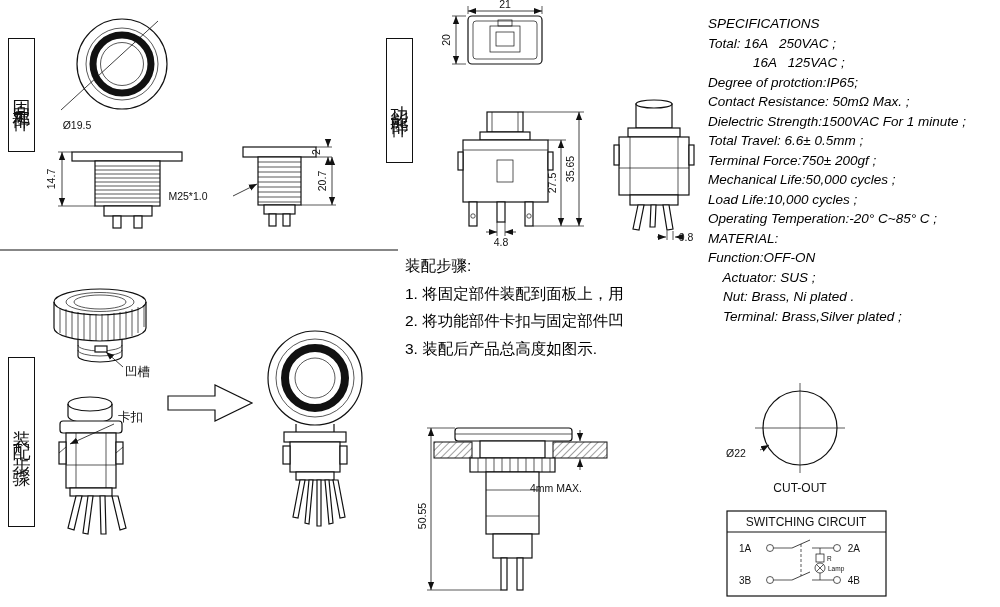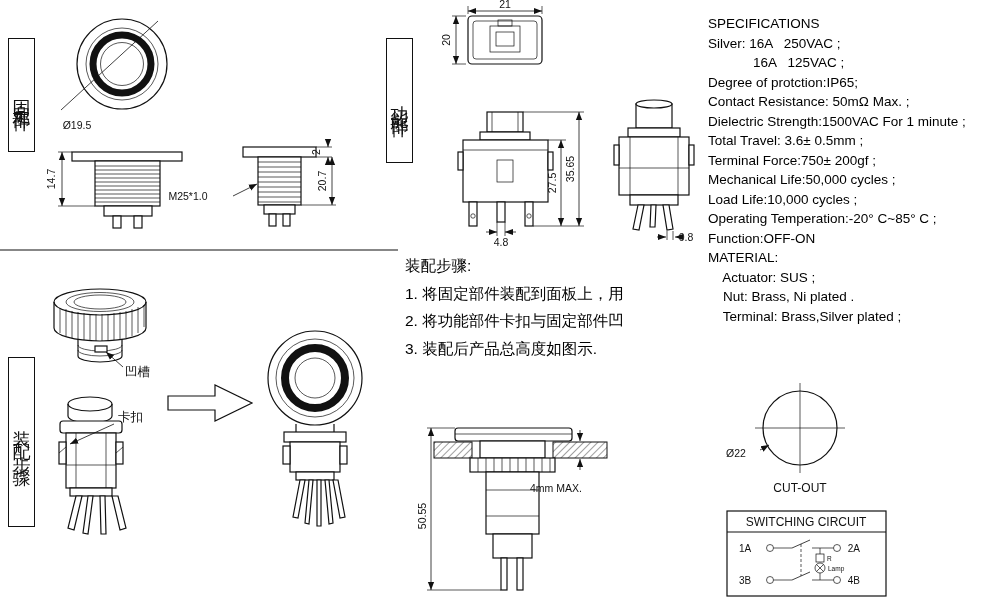--- a/index.html
+++ b/index.html
@@ -15,21 +15,21 @@
   text { fill:#111; font-family:"Liberation Sans", sans-serif; }
   .dimtxt  { font-size:10.5px; text-anchor:middle; }
   .lbltxt  { font-size:12px; text-anchor:middle; }
   .termtxt { font-size:10px; }
   .tinytxt { font-size:6.5px; }
   .cjk     { font-size:12.5px; }
   .vbox { position:absolute; width:27px; border:1px solid #111; display:flex; align-items:center; justify-content:center; background:#fff; }
   .vbox span { writing-mode:vertical-rl; text-orientation:upright; font-size:18px; letter-spacing:5px; color:#111; }
   .vbox-tall span { letter-spacing:13px; }
   .specs { position:absolute; left:708px; top:14px; font-size:13.5px; line-height:19.5px; color:#000; }
-  .spec-line { white-space:pre; }
+  .spec-line { white-space:pre;font-style:italic; }
   .steps { position:absolute; left:405px; top:252px; font-size:15.5px; line-height:27.5px; color:#000; }
   .step-line { white-space:pre; }
 </style>
 </head>
 <body>
 
 <div class="canvas">
 
   <svg class="art" width="1000" height="607" viewBox="0 0 1000 607">
     <defs>
@@ -265,32 +265,32 @@
   </div>
   <div class="vbox" style="left:386px; top:38px; height:125px;">
     <span>功能部件</span>
   </div>
   <div class="vbox vbox-tall" style="left:8px; top:357px; height:170px;">
     <span>装配步骤</span>
   </div>
 
   <div class="specs">
     <div class="spec-line">SPECIFICATIONS</div>
-    <div class="spec-line">Silver: 16A   250VAC ;</div>
+    <div class="spec-line">Total: 16A   250VAC ;</div>
     <div class="spec-line">            16A   125VAC ;</div>
     <div class="spec-line">Degree of protction:IP65;</div>
     <div class="spec-line">Contact Resistance: 50mΩ Max. ;</div>
     <div class="spec-line">Dielectric Strength:1500VAC For 1 minute ;</div>
-    <div class="spec-line">Total Travel: 3.6± 0.5mm ;</div>
+    <div class="spec-line">Total Travel: 6.6± 0.5mm ;</div>
     <div class="spec-line">Terminal Force:750± 200gf ;</div>
     <div class="spec-line">Mechanical Life:50,000 cycles ;</div>
     <div class="spec-line">Load Life:10,000 cycles ;</div>
     <div class="spec-line">Operating Temperation:-20° C~85° C ;</div>
+    <div class="spec-line">MATERIAL:</div>
     <div class="spec-line">Function:OFF-ON</div>
-    <div class="spec-line">MATERIAL:</div>
     <div class="spec-line">    Actuator: SUS ;</div>
     <div class="spec-line">    Nut: Brass, Ni plated .</div>
     <div class="spec-line">    Terminal: Brass,Silver plated ;</div>
   </div>
 
   <div class="steps">
     <div class="step-line">装配步骤:</div>
     <div class="step-line">1. 将固定部件装配到面板上，用</div>
     <div class="step-line">2. 将功能部件卡扣与固定部件凹</div>
     <div class="step-line">3. 装配后产品总高度如图示.</div>

